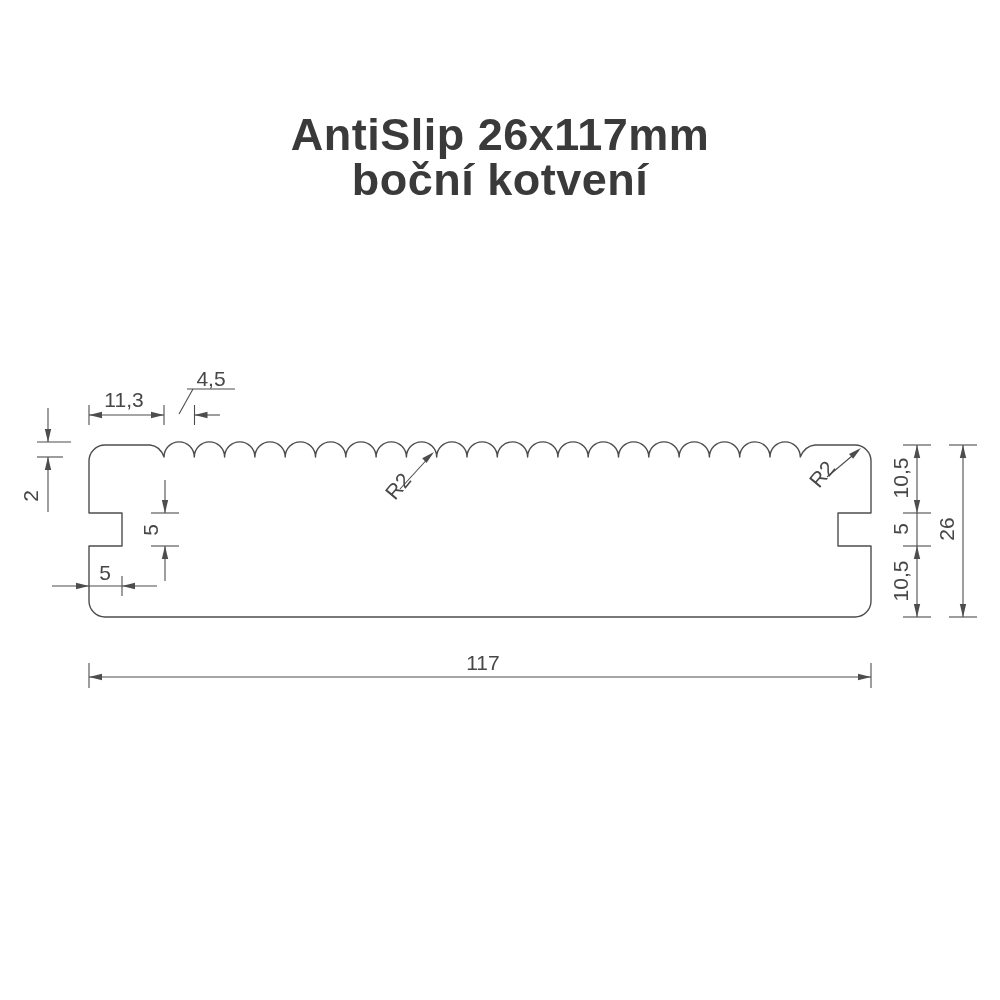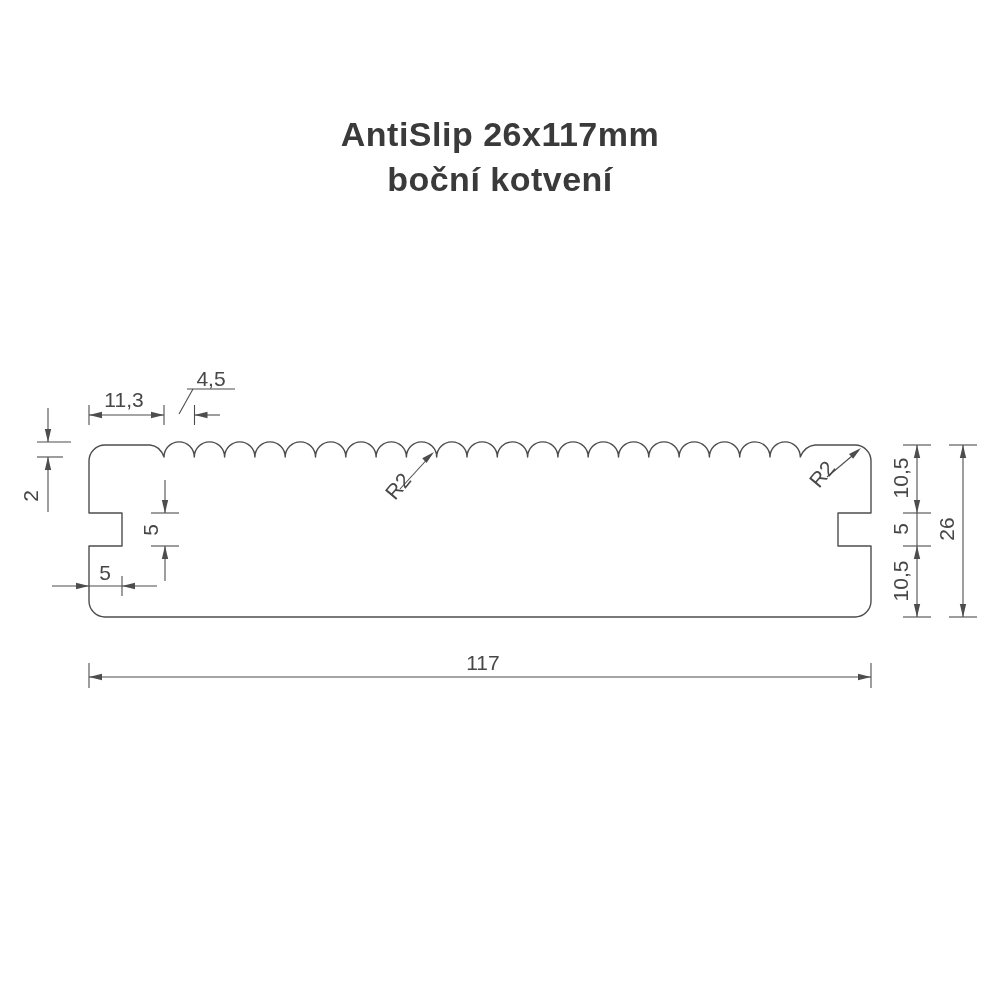--- a/index.html
+++ b/index.html
@@ -11,21 +11,21 @@
   body{
     width:1000px;height:1000px;
     background:var(--background);
     position:relative;
     font-family:"Liberation Sans",sans-serif;
     overflow:hidden;
   }
   .title{
     position:absolute;top:112px;left:0;width:1000px;
     text-align:center;
-    font-weight:bold;font-size:34px;line-height:45px;
+    font-weight:bold;font-size:45px;line-height:45px;
     color:var(--title-color);
     letter-spacing:0.5px;
   }
   svg.drawing{position:absolute;left:0;top:0;}
   .profile{fill:none;stroke:var(--line-color);stroke-width:1.4;stroke-linejoin:round;}
   .dline{fill:none;stroke:var(--line-color);stroke-width:1.1;}
   .arrow{fill:var(--line-color);stroke:none;}
   text.dim{
     font-family:"Liberation Sans",sans-serif;
     font-size:21px;

